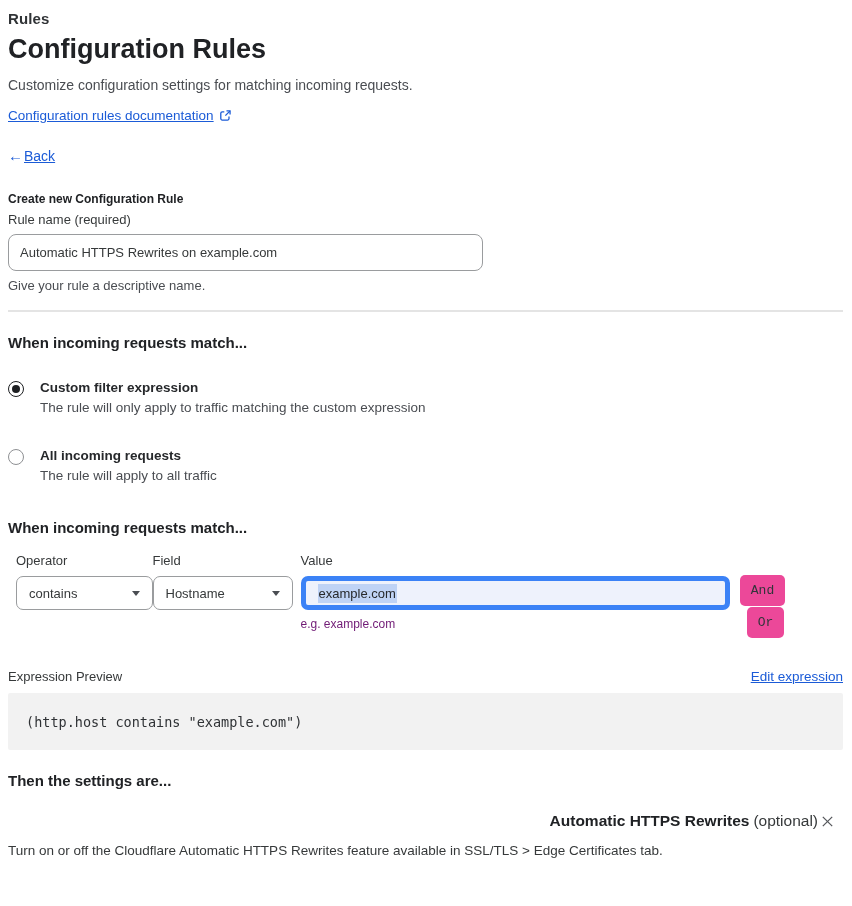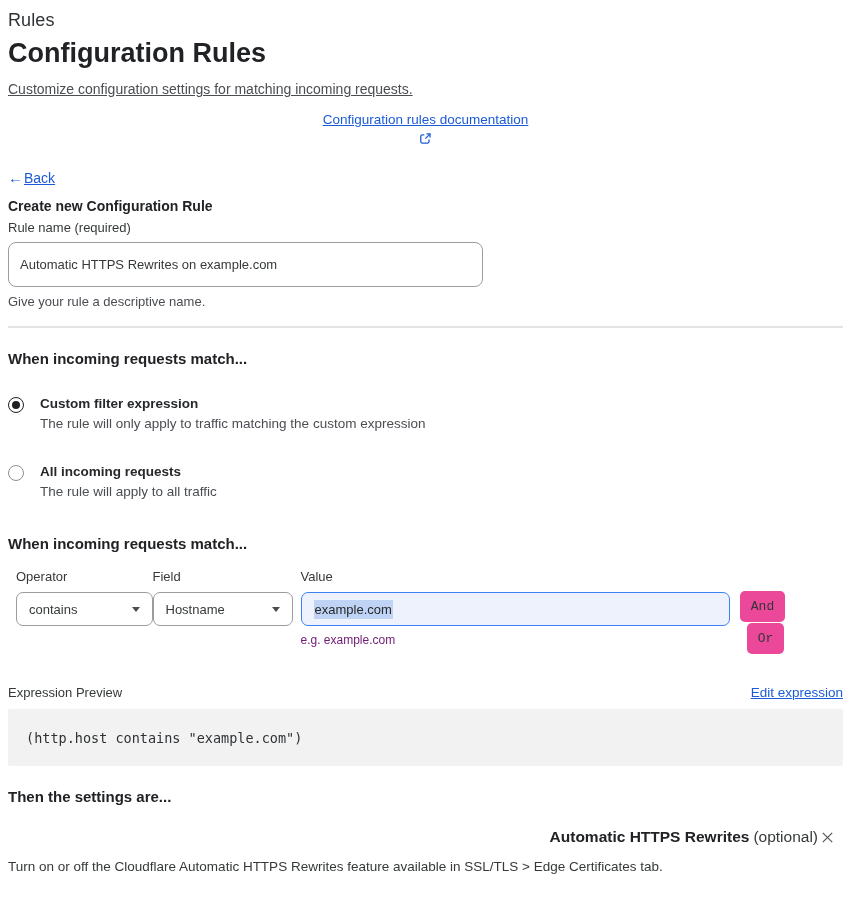--- a/index.html
+++ b/index.html
@@ -5,34 +5,34 @@
   * { margin: 0; padding: 0; box-sizing: border-box; }
   html, body { background: #ffffff; }
   body {
     width: 852px; height: 906px; overflow: hidden;
     font-family: "Liberation Sans", sans-serif;
     color: #36393a;
   }
   .page { padding: 10px 9px 0 8px; }
 
   
-  .breadcrumb { font-size: 18px; color: #303336; font-weight: normal; letter-spacing: .1px; }
+  .breadcrumb { font-size: 15px; color: #303336; font-weight: bold; letter-spacing: .1px; }
   .title { font-size: 27px; font-weight: bold; color: #202225; margin-top: 7px; }
-  .subtitle { font-size: 14px; color: #4a4d52; margin-top: 12px; text-decoration: underline; }
+  .subtitle { font-size: 14px; color: #4a4d52; margin-top: 12px; }
   a.link { color: #1b5bd7; text-decoration: underline; cursor: pointer; }
-  .doc-link-row { margin-top: 15px; font-size: 13.5px; display: flex; align-items: center; gap: 5px; flex-direction: column; }
+  .doc-link-row { margin-top: 15px; font-size: 13.5px; display: flex; align-items: center; gap: 5px; }
   .ext-icon svg { display: block; }
   .back-row { margin-top: 24px; font-size: 14px; display: flex; align-items: center; }
   .back-arrow { color: #1b5bd7; font-size: 15px; margin-right: 1px; }
 
   
-  .h2 { font-size: 14px; font-weight: bold; color: #202225; margin-top: 12px; }
+  .h2 { font-size: 12px; font-weight: bold; color: #202225; margin-top: 28px; }
   .field-label { font-size: 13px; color: #36393a; margin-top: 6px; }
   .rule-name-input {
-    margin-top: 7px; width: 475px; height: 45px;
+    margin-top: 7px; width: 475px; height: 37px;
     border: 1px solid #9a9c9e; border-radius: 8px;
     font-family: "Liberation Sans", sans-serif;
     font-size: 13px; color: #36393a; padding: 0 11px;
     background: #fff; display: block;
   }
   .help-text { font-size: 13px; color: #4a4d52; margin-top: 7px; }
 
   .divider { height: 2px; background: #e4e4e4; margin-top: 17px; }
 
   
@@ -61,21 +61,21 @@
   .builder-col-label { font-size: 13px; color: #36393a; }
   .control-row { margin-top: 8px; }
   .select-box {
     height: 34px; border: 1px solid #9a9c9e; border-radius: 7px; background: #fff;
     display: flex; align-items: center; justify-content: space-between;
     padding: 0 12px; font-size: 13px; color: #36393a; cursor: pointer;
   }
   .caret { width: 0; height: 0; border-left: 4px solid transparent; border-right: 4px solid transparent; border-top: 5px solid #4a4d52; }
   .col-field { width: 140px; }
   .value-input {
-    height: 34px; border: 1px solid #3b82f6; border-radius: 7px;
+    height: 34px; border: 5px solid #3b82f6; border-radius: 7px;
     background: #eef2fc; display: flex; align-items: center;
     padding: 0 12px; font-size: 13px; color: #26282b; cursor: text;
   }
   .value-selected { background: #bfd3f5; padding: 2px 1px; }
   .andor-btn {
     height: 31px; margin-top: 1px; padding: 0 11px;
     background: #ec4899; border: none; border-radius: 5px;
     font-family: Liberation Mono, monospace;
     font-size: 13px; color: #32353b; cursor: pointer;
   }

